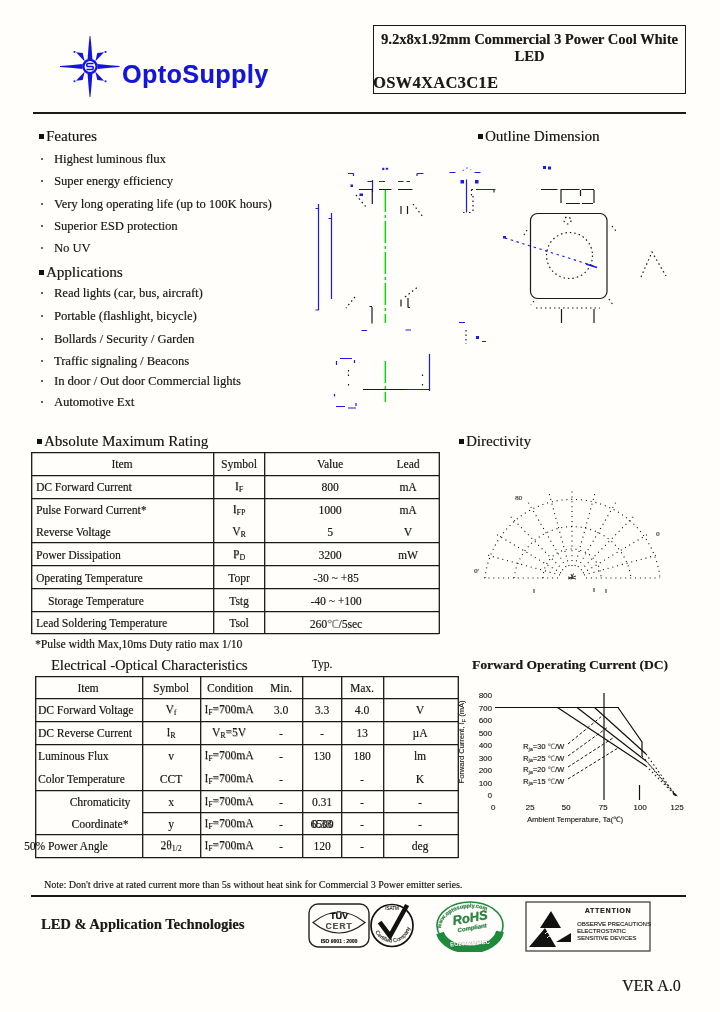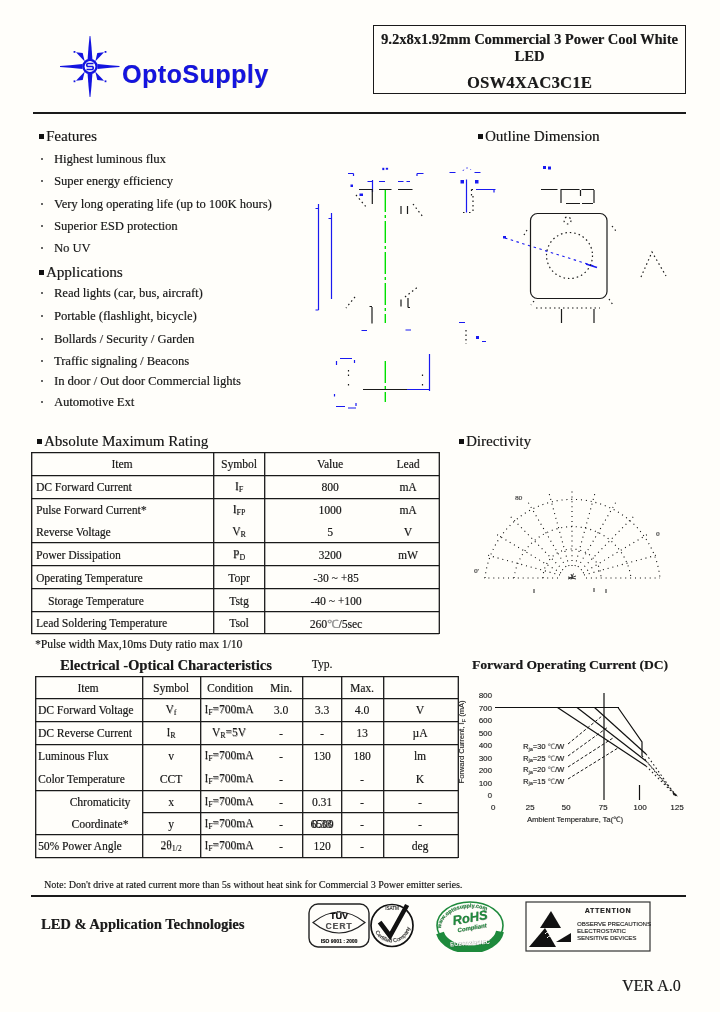--- a/index.html
+++ b/index.html
@@ -29,21 +29,21 @@
   <rect x="73.6" y="51" width="1.8" height="1.8"></rect>
   <rect x="73.6" y="80.4" width="1.8" height="1.8"></rect>
   <rect x="104.6" y="80.4" width="1.8" height="1.8"></rect>
  </g>
  <circle cx="90" cy="66.5" r="6.6" fill="#fffefa" stroke="#1414e0" stroke-width="2.4"></circle>
  <path d="M93.5,63.5 h-6.2 q-1.3,1.5 0,3 h5.4 q1.3,1.5 0,3 h-6.2" fill="none" stroke="#1414e0" stroke-width="1.7"></path>
 </svg>
 <div class="a" style="left:122px;top:55px;font-family:'Liberation Sans',sans-serif;font-weight:bold;font-size:25px;line-height:38px;letter-spacing:0.5px;color:#1414e0">OptoSupply</div>
 <div class="a" style="left:373px;top:25px;width:313px;height:69px;border:1.6px solid #1a1a1a;box-sizing:border-box"></div>
 <div class="a" style="left:373px;top:31px;width:313px;text-align:center;font-weight:bold;font-size:14.5px;line-height:17px">9.2x8x1.92mm Commercial 3 Power Cool White<br>LED</div>
-<div class="a" style="left:373px;top:73px;width:313px;text-align:center;font-weight:bold;font-size:16.5px;letter-spacing:0.3px">OSW4XAC3C1E</div>
+<div class="a" style="left:373px;top:73px;width:313px;font-weight:bold;font-size:16.5px;letter-spacing:0.3px">OSW4XAC3C1E</div>
 <div class="ln" style="left:33px;top:112px;width:653px;height:2.4px"></div>
 
 <div class="a h" style="left:39px;top:128px"><span class="sq"></span>Features</div>
 <div class="a li" style="left:54px;top:152px">Highest luminous flux</div>
 <div class="a li" style="left:54px;top:174px">Super energy efficiency</div>
 <div class="a li" style="left:54px;top:197px">Very long operating life (up to 100K hours)</div>
 <div class="a li" style="left:54px;top:219px">Superior ESD protection</div>
 <div class="a li" style="left:54px;top:241px">No UV</div>
 <div class="dot" style="left:41px;top:158px"></div>
 <div class="dot" style="left:41px;top:180px"></div>
@@ -188,21 +188,21 @@
 <g font-size="7" fill="#333" font-family="Liberation Serif">
  <text x="515" y="500">80</text>
       <text x="656" y="536">0</text>
       <text x="474" y="573">0'</text>
 </g>
 <g stroke="#222" stroke-width="1">
  <path d="M534,589 v4 M594,588 v4 M606,589 v4"></path>
 </g>
 </svg>
 
-<div class="a" style="left:60px;top:657px;font-weight:bold;font-size:14.5px">Electrical -Optical Characteristics</div>
+<div class="a" style="left:51px;top:657px;font-weight:normal;font-size:14.5px">Electrical -Optical Characteristics</div>
 <svg class="a" style="left:35px;top:676px" width="424" height="183" viewBox="0 0 424 183">
 <g stroke="#1a1a1a" stroke-width="1.3">
  <path d="M0,0.7 H423 M0,22.7 H423 M0,45.7 H423 M0,68.7 H423 M0,114.7 H423 M0,158.7 H423 M0,181.7 H423"></path>
  <path d="M107,136.7 H423"></path>
  <path d="M0.7,0 V182 M107.7,0 V182 M165.7,0 V182 M267.7,0 V182 M306.7,0 V182 M348.7,0 V182 M423.3,0 V182"></path>
 </g>
 </svg>
 <div class="a tc" style="left:88px;top:688px">Item</div>
 <div class="a tc" style="left:171px;top:688px">Symbol</div>
 <div class="a tc" style="left:230px;top:688px">Condition</div>
@@ -244,21 +244,21 @@
 <div class="a tc" style="left:322px;top:802px">0.31</div>
 <div class="a tc" style="left:362px;top:802px">-</div>
 <div class="a tc" style="left:420px;top:802px">-</div>
 <div class="a tc" style="left:100px;top:824px">Coordinate*</div>
 <div class="a tc" style="left:171px;top:824px">y</div>
 <div class="a tc" style="left:229px;top:824px">I<sub>F</sub>=700mA</div>
 <div class="a tc" style="left:281px;top:824px">-</div>
 <div class="a tc" style="left:322px;top:824px">0.33</div>
 <div class="a tc" style="left:362px;top:824px">-</div>
 <div class="a tc" style="left:420px;top:824px">-</div>
-<div class="a tl" style="left:38px;top:846px">50% Power Angle</div>
+<div class="a tl" style="left:24px;top:846px">50% Power Angle</div>
 <div class="a tc" style="left:171px;top:846px">2θ<sub>1/2</sub></div>
 <div class="a tc" style="left:229px;top:846px">I<sub>F</sub>=700mA</div>
 <div class="a tc" style="left:281px;top:846px">-</div>
 <div class="a tc" style="left:322px;top:846px">120</div>
 <div class="a tc" style="left:362px;top:846px">-</div>
 <div class="a tc" style="left:420px;top:846px">deg</div>
 
 <div class="a" style="left:440px;top:657px;width:260px;text-align:center;font-weight:bold;font-size:13.5px">Forward Operating Current (DC)</div>
 <svg class="a" style="left:450px;top:680px" width="266" height="145" viewBox="450 680 266 145" font-family="Liberation Sans">
 <g font-size="8" fill="#2a2a2a" text-anchor="end">

